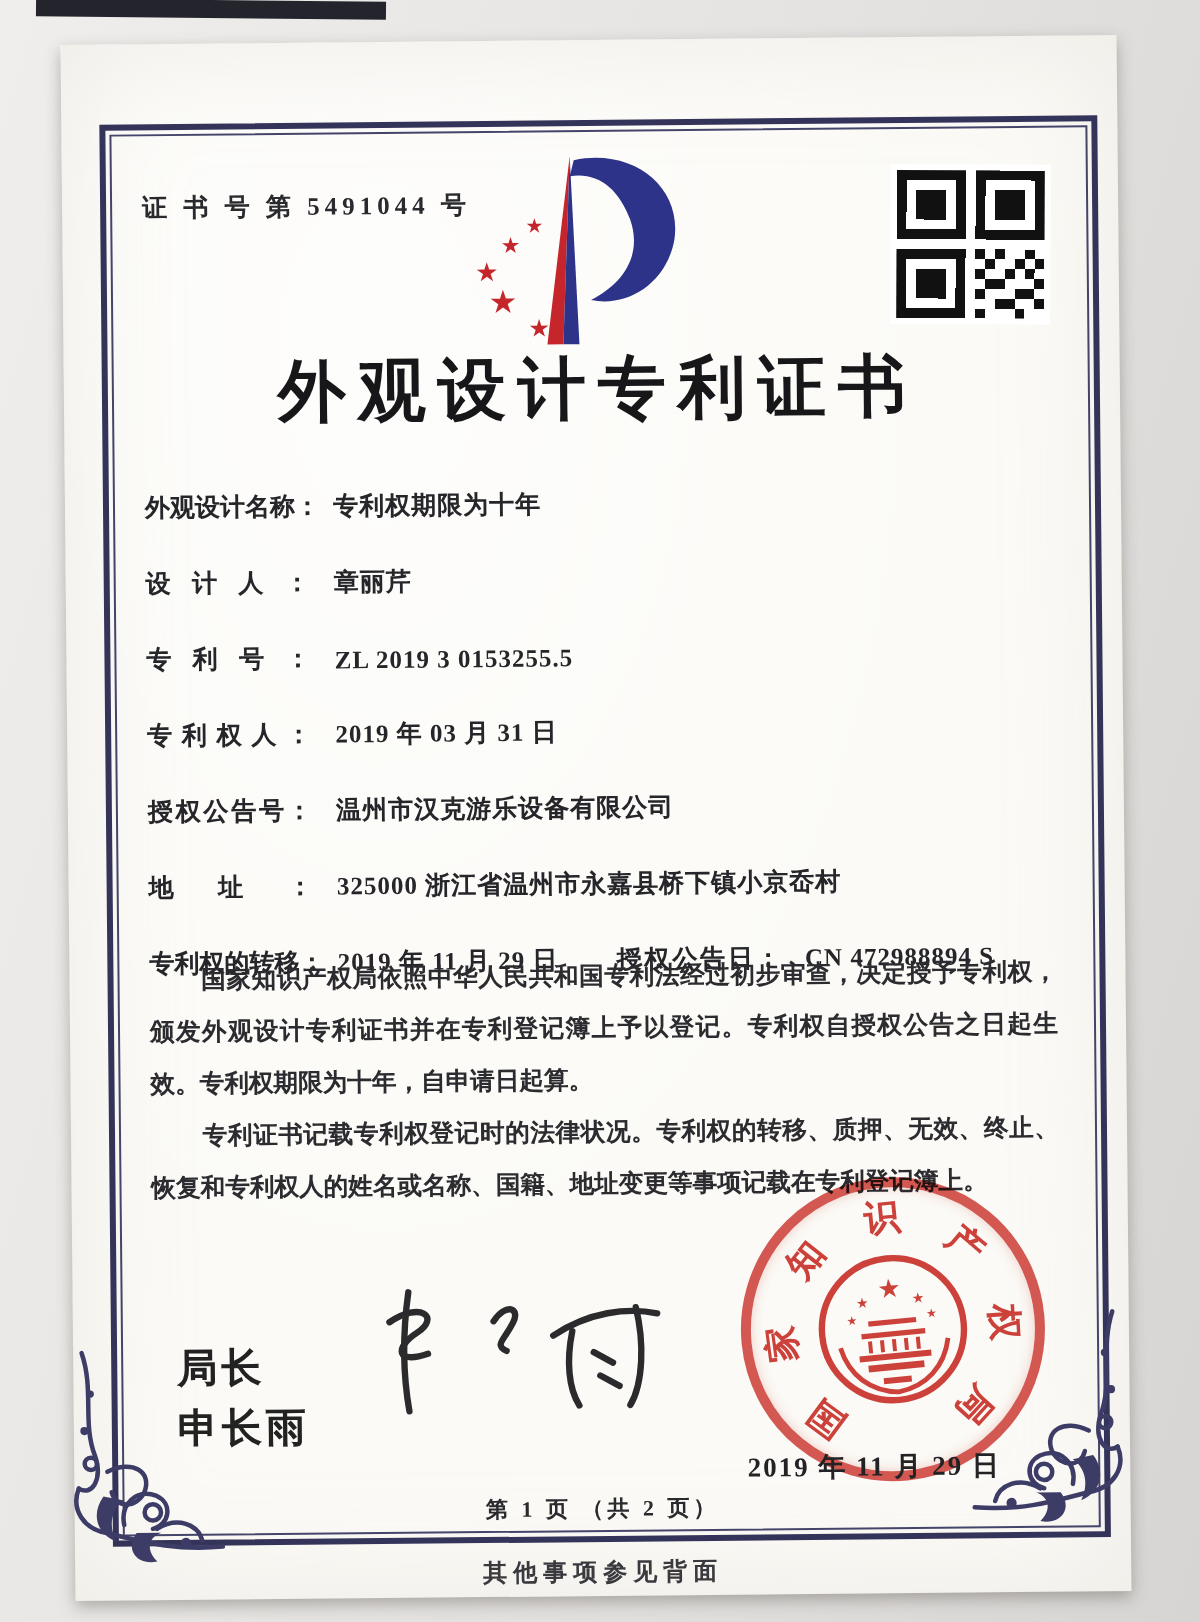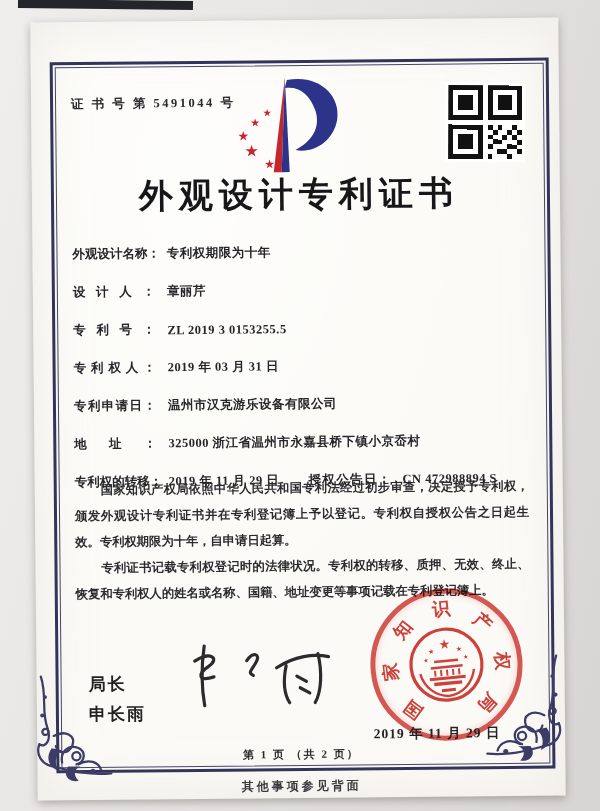--- a/index.html
+++ b/index.html
@@ -49,21 +49,21 @@
   .fvalue{margin-left:9px;letter-spacing:.5px;}
   .fpair2{margin-left:26px;}
   .paras{
     position:absolute;left:40px;top:455px;width:454px;
     font-size:12.3px;line-height:26px;font-weight:700;color:#2c2c30;
     text-align:justify;
   }
   .paras p{margin:0;text-indent:2.1em;}
   .officer{
     position:absolute;left:52px;top:648px;
-    font-size:17px;font-weight:700;line-height:30px;letter-spacing:2px;color:#222;
+    font-size:20px;font-weight:700;line-height:30px;letter-spacing:2px;color:#222;
   }
   .signature{position:absolute;left:136px;top:610px;width:170px;height:90px;}
   .seal{
     position:absolute;left:334px;top:570px;width:152px;height:152px;
     transform:rotate(-5deg);mix-blend-mode:multiply;opacity:.92;
   }
   .seal-ring{
     position:absolute;inset:0;border-radius:50%;
     border:5px solid rgba(206,50,44,.88);
     box-shadow:inset 0 0 6px rgba(206,50,44,.25);
@@ -161,21 +161,21 @@
     </div>
     <div class="frow">
       <span class="flabel">专利号：</span>
       <span class="fvalue">ZL 2019 3 0153255.5</span>
     </div>
     <div class="frow">
       <span class="flabel">专利权人：</span>
       <span class="fvalue">2019 年 03 月 31 日</span>
     </div>
     <div class="frow">
-      <span class="flabel">专利申请日：</span>
+      <span class="flabel">授权公告号：</span>
       <span class="fvalue">温州市汉克游乐设备有限公司</span>
     </div>
     <div class="frow">
       <span class="flabel">地址：</span>
       <span class="fvalue">325000 浙江省温州市永嘉县桥下镇小京岙村</span>
     </div>
     <div class="frow">
       <span class="flabel">专利权的转移：</span>
       <span class="fvalue">2019 年 11 月 29 日</span>
       <span class="fpair2">

